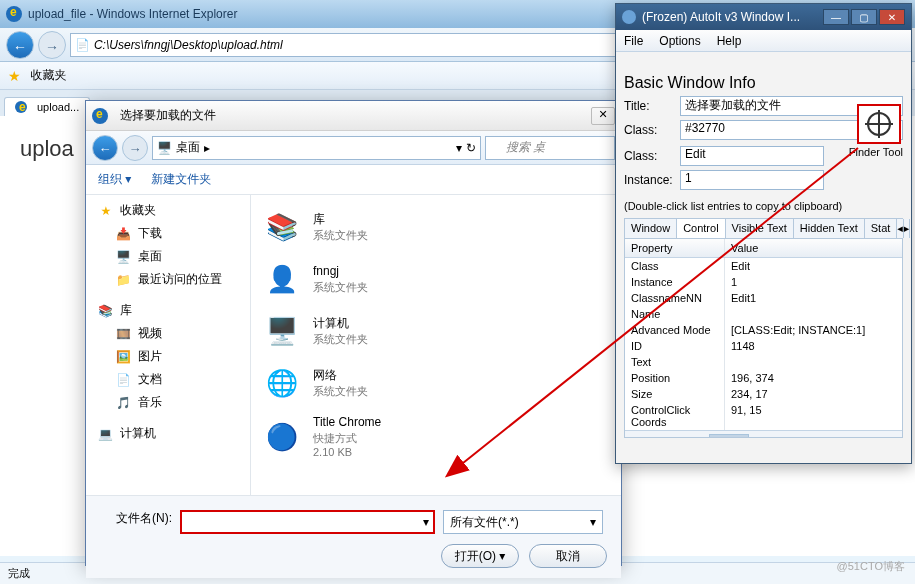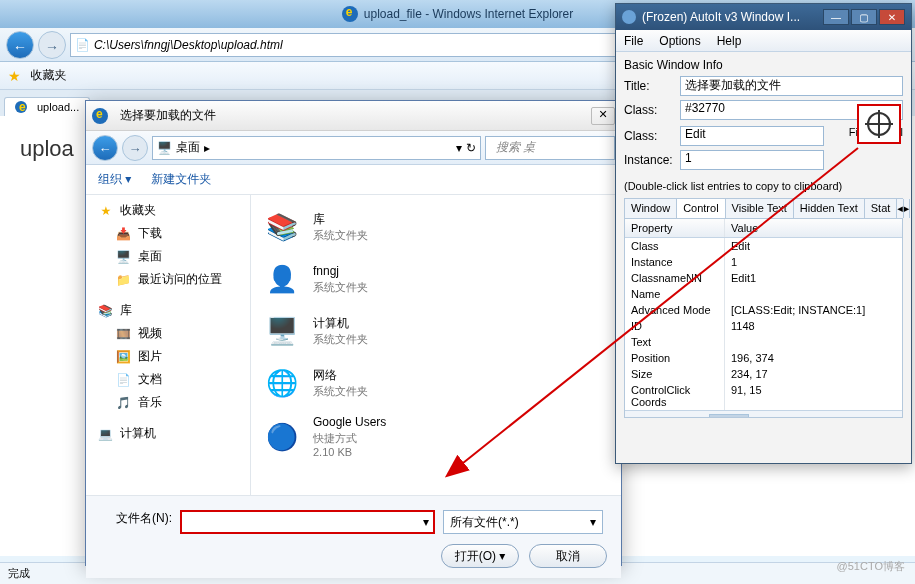--- a/index.html
+++ b/index.html
@@ -1,20 +1,20 @@
 <!DOCTYPE html>
 <html><head>
 <meta charset="utf-8">
 <style>
 * { box-sizing: border-box; margin: 0; padding: 0; font-family: "Segoe UI", Tahoma, sans-serif; }
 body { width: 915px; height: 584px; background: #e8f4fc; position: relative; overflow: hidden; }
 
 
 .ie-window { position: absolute; left: 0; top: 0; width: 915px; height: 584px; }
-.ie-titlebar { height: 28px; background: linear-gradient(#bcd9f0,#8ebadf); display: flex; align-items: center; padding: 0 6px; font-size: 12px; color: #1a3a5a; justify-content: center; }
+.ie-titlebar { height: 28px; background: linear-gradient(#bcd9f0,#8ebadf); display: flex; align-items: center; padding: 0 6px; font-size: 12px; color: #1a3a5a; }
 .ie-title-icon { width: 16px; height: 16px; background:#1e6cb9; border-radius:50%; margin-right:6px; position:relative; }
 .ie-title-icon::after { content:"e"; color:#fbd200; font-weight:bold; position:absolute; left:4px; top:-1px; font-size:12px;}
 .ie-navbar { height: 34px; background: linear-gradient(#f0f6fb,#dbe9f6); display:flex; align-items:center; padding:0 6px; gap:4px; border-bottom:1px solid #a9c4dc;}
 .nav-back,.nav-fwd { width:28px; height:28px; border-radius:50%; background:#e0e9f2; border:1px solid #a9c4dc; display:flex; align-items:center; justify-content:center; font-size:14px; color:#4a6a8a;}
 .nav-back.active { background:linear-gradient(#3d9de8,#1e6cb9); color:#fff;}
 .url-bar { flex:1; height:24px; background:#fff; border:1px solid #9bb8d4; display:flex; align-items:center; padding:0 4px; font-size:12px; gap:4px;}
 .url-bar input { flex:1; border:none; font-size:12px; outline:none;font-style:italic;}
 .search-bar { width:200px; height:24px; background:#fff; border:1px solid #9bb8d4; display:flex; align-items:center; padding:0 4px; font-size:12px; font-style:italic; color:#777; gap:4px;}
 .refresh-btn,.stop-btn { width:22px; height:22px; border:1px solid #a9c4dc; background:#f0f6fb; display:flex; align-items:center; justify-content:center; font-size:11px;}
 .fav-bar { height:28px; background:linear-gradient(#f6fafe,#e4eef8); border-bottom:1px solid #c3d4e5; display:flex; align-items:center; padding:0 8px; font-size:12px; gap:10px;}
@@ -27,21 +27,21 @@
 
 
 .file-dialog { position:absolute; left:85px; top:100px; width:537px; height:466px; background:#fff; border:1px solid #5a7aa8; box-shadow:0 4px 20px rgba(0,0,0,.3);}
 .fd-title { height:30px; background:linear-gradient(#fdfdfd,#e8e8e8); border-bottom:1px solid #d0d0d0; display:flex; align-items:center; padding:0 6px; font-size:12px; gap:6px;}
 .fd-close { margin-left:auto; width:24px; height:18px; text-align:center; font-size:11px; border:1px solid #bbb; border-radius:2px;}
 .fd-nav { height:34px; background:linear-gradient(#f7fafd,#e4eef8); border-bottom:1px solid #c3d4e5; display:flex; align-items:center; padding:0 6px; gap:4px;}
 .fd-back,.fd-fwd { width:26px; height:26px; border-radius:50%; border:1px solid #a9c4dc; display:flex; align-items:center; justify-content:center; font-size:13px;}
 .fd-back { background:linear-gradient(#3d9de8,#1e6cb9); color:#fff;}
 .fd-fwd { background:#e0e9f2; color:#4a6a8a;}
 .fd-path { flex:1; height:24px; background:#fff; border:1px solid #9bb8d4; display:flex; align-items:center; padding:0 4px; font-size:12px; gap:4px;}
-.fd-search { width:130px; height:24px; background:#fff; border:1px solid #9bb8d4; font-size:12px; color:#888; font-style:italic; padding:0 10px; display:flex; align-items:center;}
+.fd-search { width:130px; height:24px; background:#fff; border:1px solid #9bb8d4; font-size:12px; color:#888; font-style:italic; padding:0 20px; display:flex; align-items:center;}
 .fd-toolbar { height:30px; border-bottom:1px solid #e0e6ec; display:flex; align-items:center; padding:0 12px; gap:20px; font-size:12px;}
 .fd-toolbar .link { color:#1958a6;}
 .fd-main { display:flex; height:300px;}
 .fd-side { width:165px; border-right:1px solid #e0e6ec; overflow:auto; font-size:12px;}
 .fd-side-group { padding:4px 0;}
 .fd-side-row { display:flex; align-items:center; gap:6px; padding:3px 8px 3px 12px; cursor:pointer;}
 .fd-side-row.indent { padding-left:30px;}
 .sicon { width:16px; height:16px; display:inline-flex; align-items:center; justify-content:center; font-size:12px;}
 .fd-list { flex:1; overflow:auto; padding:6px;}
 .fd-item { display:flex; align-items:center; gap:10px; padding:6px; cursor:pointer;}
@@ -57,21 +57,21 @@
 .fd-btn { min-width:78px; height:24px; border:1px solid #8aa5c2; background:linear-gradient(#fdfdfd,#e4eaf1); font-size:12px; border-radius:12px;}
 
 
 .autoit { position:absolute; left:615px; top:3px; width:297px; height:461px; background:#f3f3f3; border:1px solid #3c5a78; box-shadow:0 4px 14px rgba(0,0,0,.3);}
 .ai-title { height:26px; background:linear-gradient(#3d6a98,#2e527a); color:#fff; display:flex; align-items:center; padding:0 6px; font-size:12px; gap:6px;}
 .ai-winbtns { margin-left:auto; display:flex; gap:2px;}
 .ai-winbtn { width:26px; height:16px; background:#5a86b4; border:1px solid #2a4867; display:flex; align-items:center; justify-content:center; color:#fff; font-size:10px;}
 .ai-winbtn.close { background:#c64a3a;}
 .ai-menu { height:22px; background:linear-gradient(#fdfdfd,#e8eef5); border-bottom:1px solid #c3d4e5; display:flex; align-items:center; padding:0 8px; gap:16px; font-size:12px;}
 .ai-body { padding:6px 8px; font-size:12px;}
-.ai-section-title { font-size:12px; margin:0 0 4px;}
+.ai-section-title { font-size:16px; margin:16px 0 4px;}
 .ai-field-row { display:flex; align-items:center; margin-bottom:4px;}
 .ai-field-row label { width:56px;}
 .ai-field { flex:1; height:20px; background:#fff; border:1px solid #9bb8d4; padding:0 4px; overflow:hidden; white-space:nowrap; text-overflow:ellipsis;}
 .finder-box { position:absolute; right:10px; top:100px; width:44px; height:40px; border:2px solid #d40000; display:flex; align-items:center; justify-content:center; background:#fff;}
 .finder-icon { width:24px; height:24px; border:2px solid #333; border-radius:50%; position:relative; display:flex; align-items:center; justify-content:center;}
 .finder-icon::before,.finder-icon::after{content:"";position:absolute;background:#333;}
 .finder-icon::before{width:2px;height:28px;}
 .finder-icon::after{width:28px;height:2px;}
 .ai-hint { font-size:11px; margin:6px 0;}
 .ai-tabs { display:flex; border:1px solid #b4c8dc; border-bottom:none; font-size:11px;}
@@ -229,21 +229,21 @@
         <div class="fd-item">
           <div class="bigicon">🌐</div>
           <div class="fd-item-txt">
             <div>网络</div>
             <div class="sub">系统文件夹</div>
           </div>
         </div>
         <div class="fd-item">
           <div class="bigicon">🔵</div>
           <div class="fd-item-txt">
-            <div>Google Users</div>
+            <div>Title Chrome</div>
             <div class="sub">快捷方式</div>
             <div class="sub">2.10 KB</div>
           </div>
         </div>
       </div>
   </div>
   <div class="fd-bottom">
     <div class="fd-row">
       <div class="fd-label">文件名(N):</div>
       <div class="filename-input">

